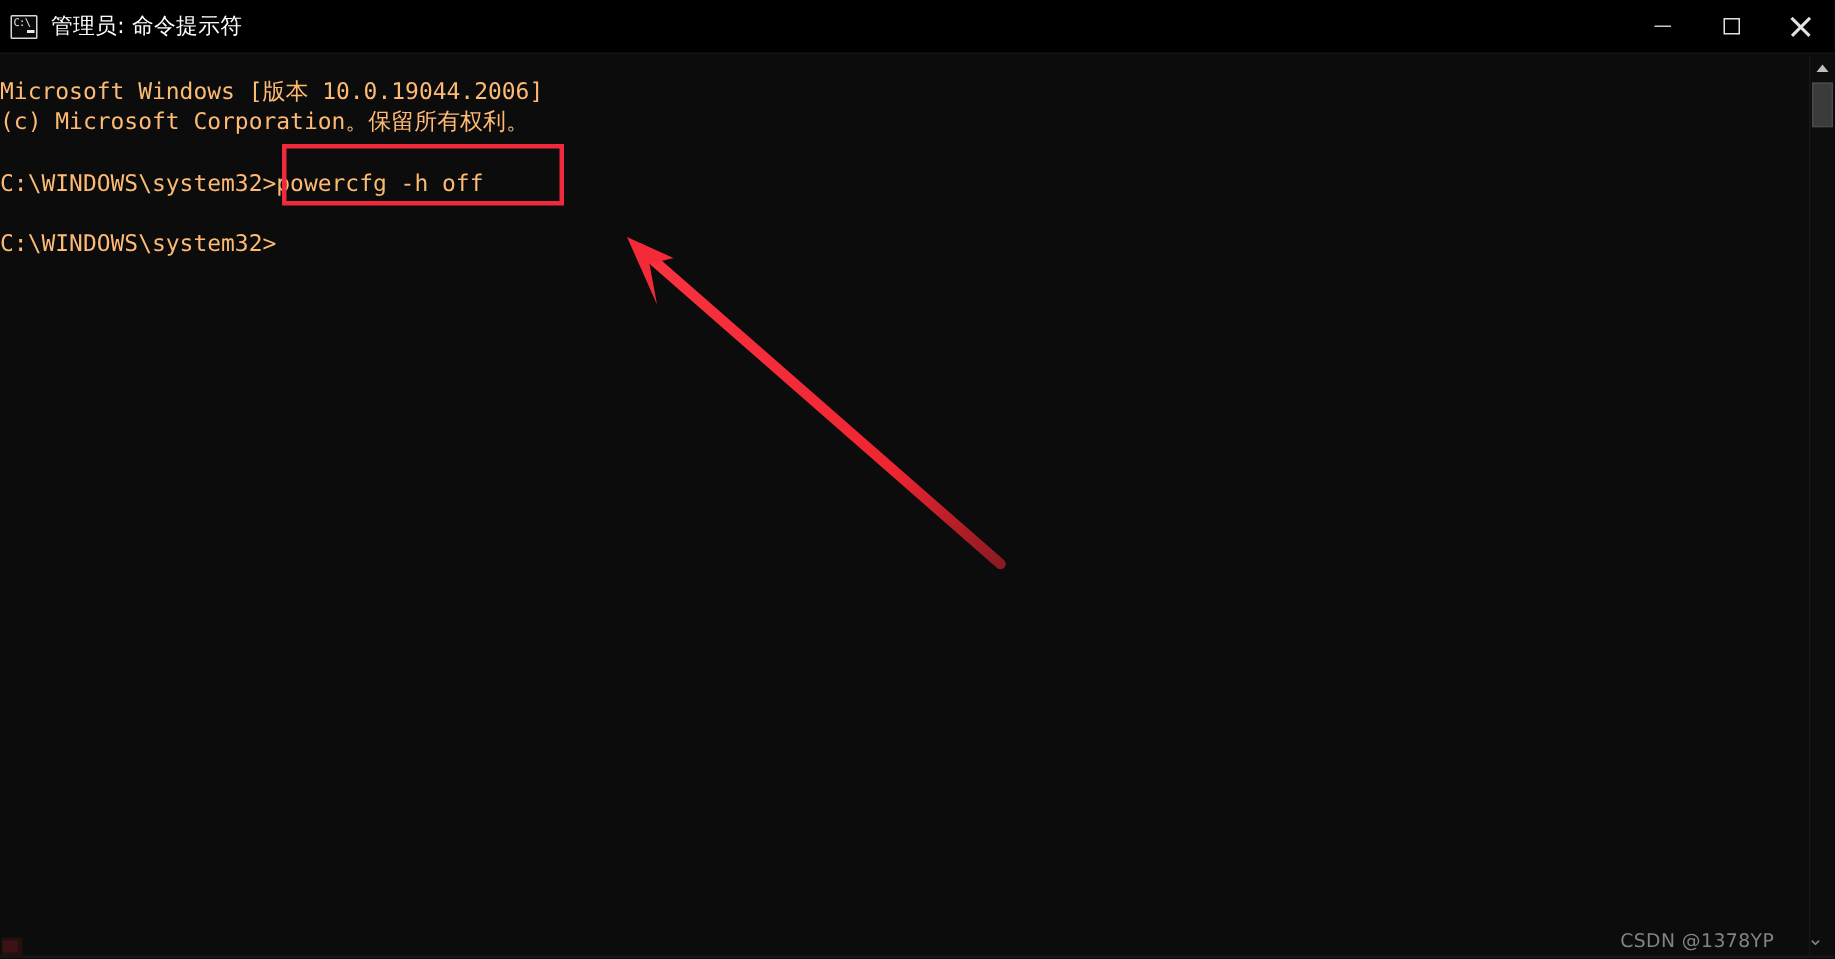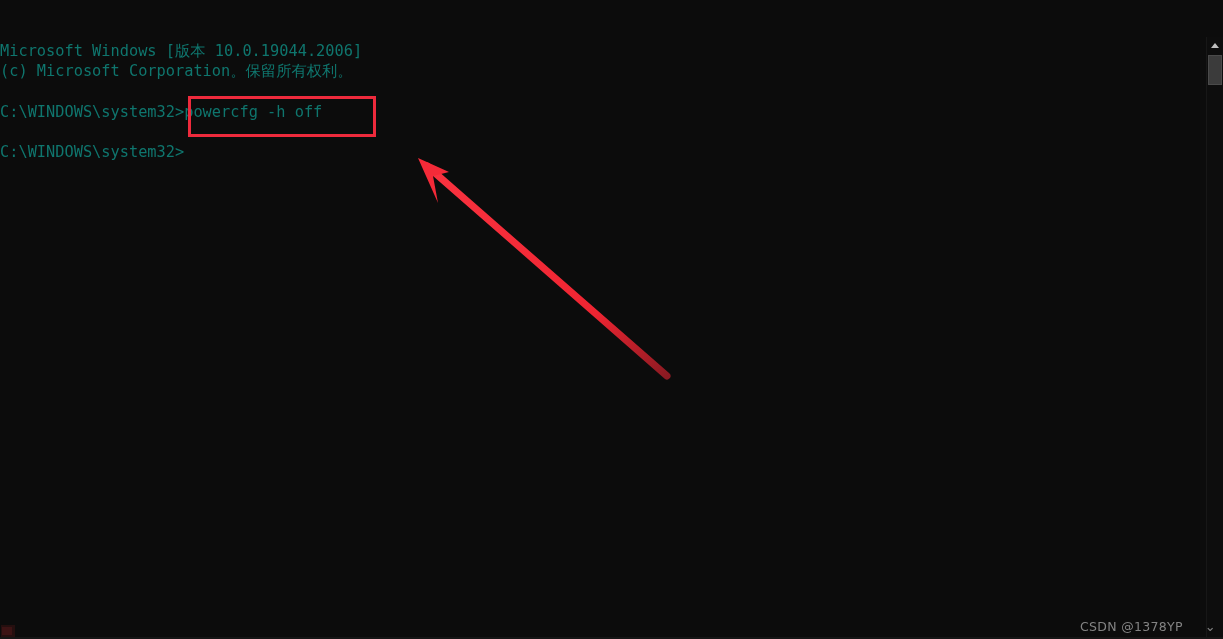--- a/index.html
+++ b/index.html
@@ -129,24 +129,24 @@
     position: absolute;
     left: 0;
     top: 37px;
     width: 1223px;
     height: 602px;
     background: #0c0c0c;
   }
   #console-text {
     position: absolute;
     left: 0px;
-    top: 4px;
+    top: 14px;
     margin: 0;
     padding: 0;
-    color: #0f766e;
+    color: #fdba74;
     font-family: "DejaVu Sans Mono", "Liberation Mono", monospace;
     font-size: 15.3px;
     line-height: 20.2px;
     white-space: pre;
     letter-spacing: 0px;
   }
 
   
   #scrollbar {
     position: absolute;
@@ -254,20 +254,37 @@
     width: 1223px;
     height: 2px;
     background: #161616;
   }
 </style>
 </head>
 <body>
 
 <div id="window">
 
+  <div id="titlebar">
+    <div id="title-left">
+      <span class="cmd-icon"></span>
+      <span id="title-text">管理员: 命令提示符</span>
+    </div>
+    <div id="win-controls">
+      <div class="win-btn">
+        <span class="glyph-min"></span>
+      </div>
+      <div class="win-btn">
+        <span class="glyph-max"></span>
+      </div>
+      <div class="win-btn">
+        <span class="glyph-close"></span>
+      </div>
+    </div>
+  </div>
 
   <div id="console">
     <pre id="console-text">Microsoft Windows [版本 10.0.19044.2006]
 (c) Microsoft Corporation。保留所有权利。
 
 C:\WINDOWS\system32&gt;powercfg -h off
 
 C:\WINDOWS\system32&gt;</pre>
   </div>
 

